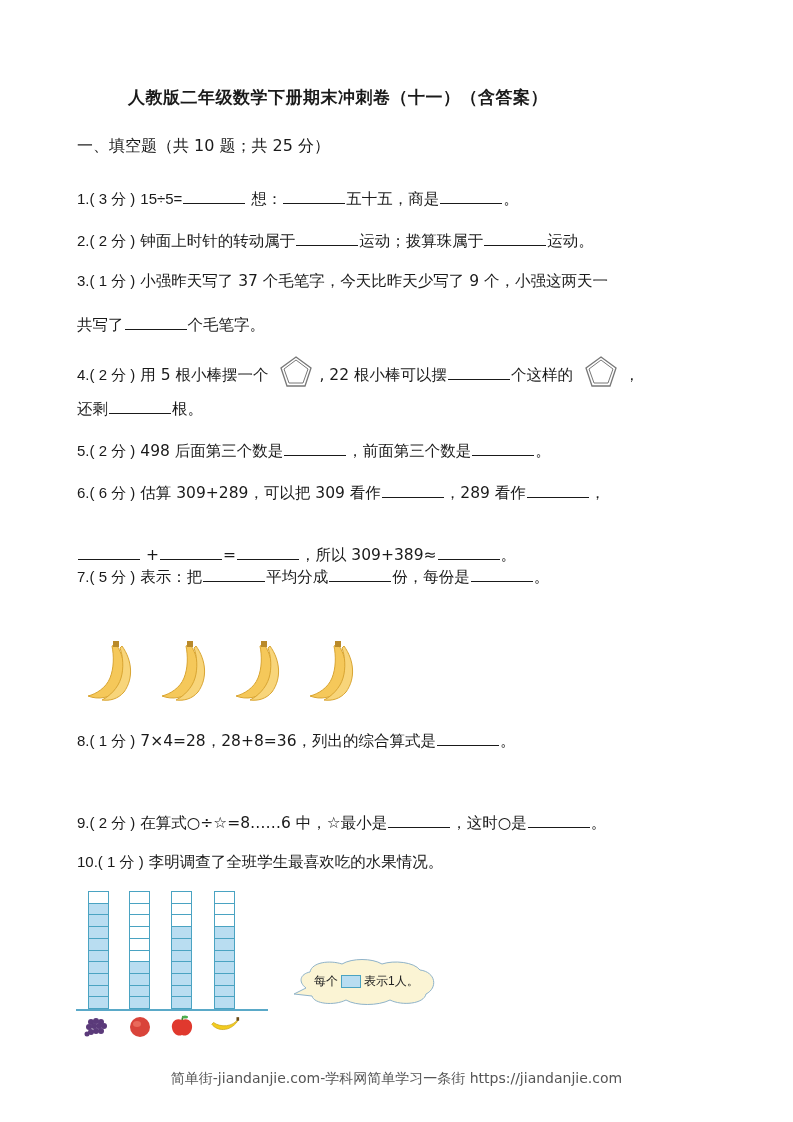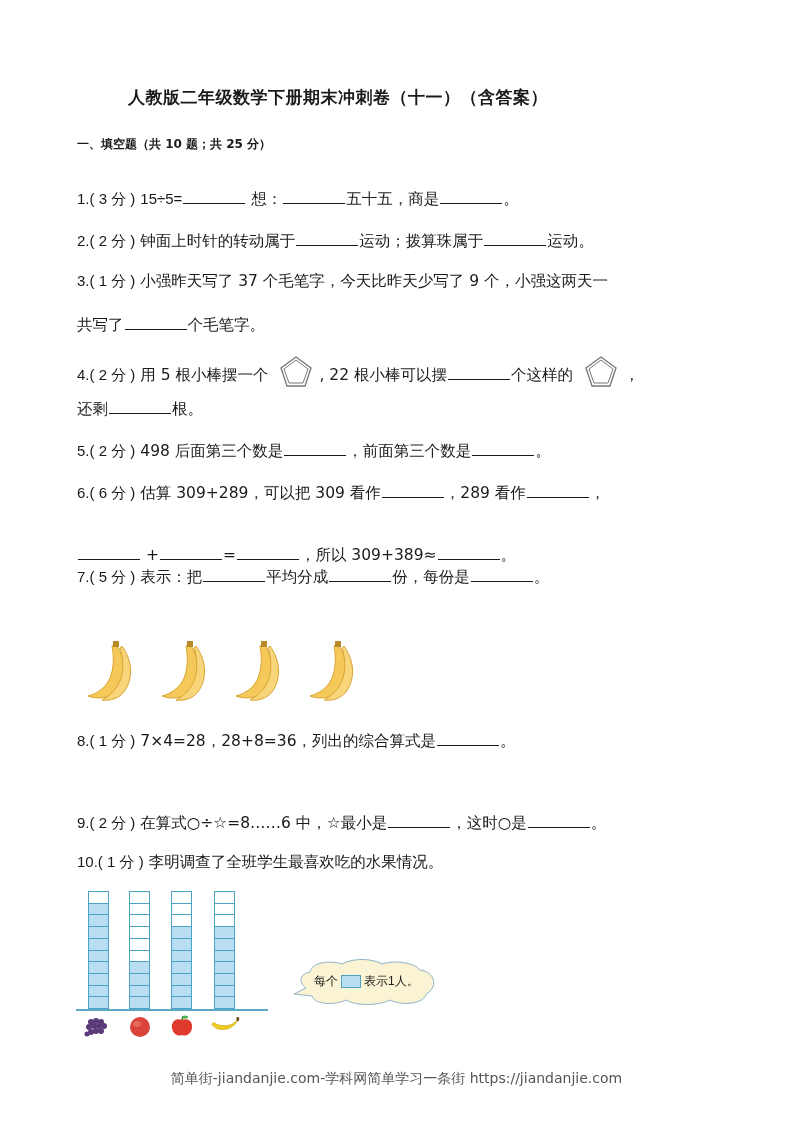--- a/index.html
+++ b/index.html
@@ -8,21 +8,21 @@
       font-family: "DejaVu Sans", "Liberation Sans", sans-serif;
       color: #1a1a1a;
     }
     .page { position: absolute; left: 0; top: 0; width: 793px; height: 1122px; }
     .title {
       position: absolute; left: 117px; top: 86px;
       font-size: 17px; font-weight: bold; letter-spacing: 0.5px; margin-left: 11px;
     }
     .section {
       position: absolute; left: 77px; top: 136px;
-      font-size: 12px; font-weight: bold;
+      font-size: 16px; font-weight: normal;
     }
     .line {
       position: absolute; left: 77px;
       font-size: 15.5px; line-height: 22px; white-space: nowrap; text-align: center;
     }
     .num { font-family: "Liberation Sans", sans-serif; font-size: 15px; }
     .blank {
       display: inline-block; width: 62px; height: 17px;
       border-bottom: 1px solid #1a1a1a; vertical-align: baseline; margin: 0 1px;
     }

